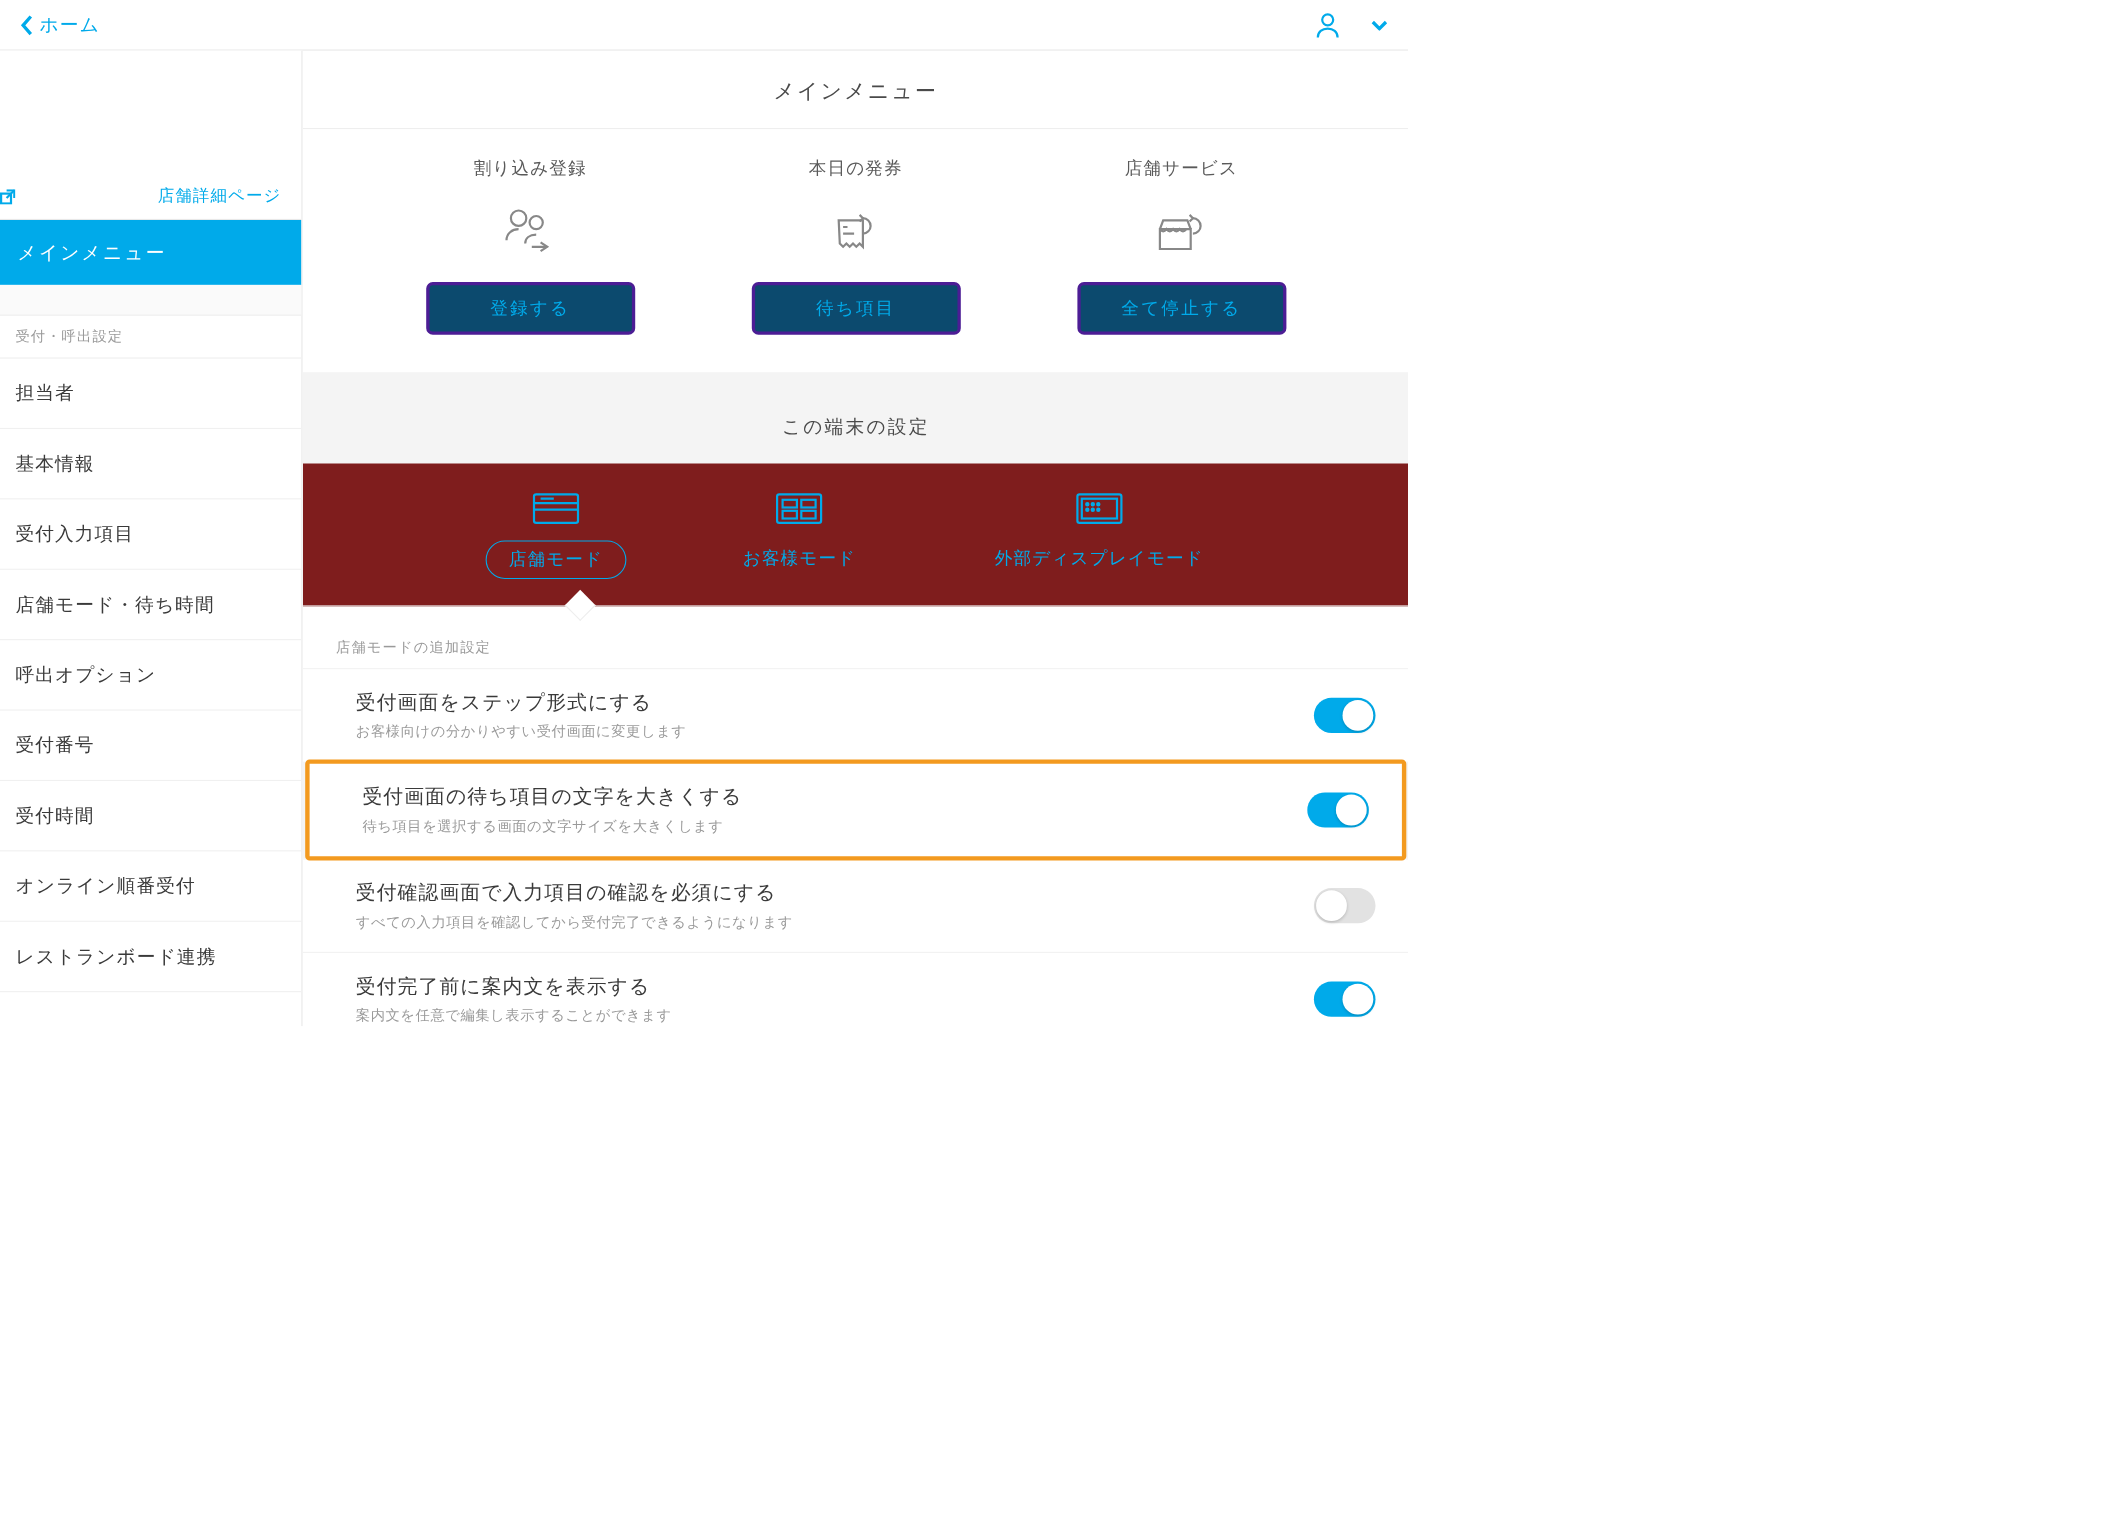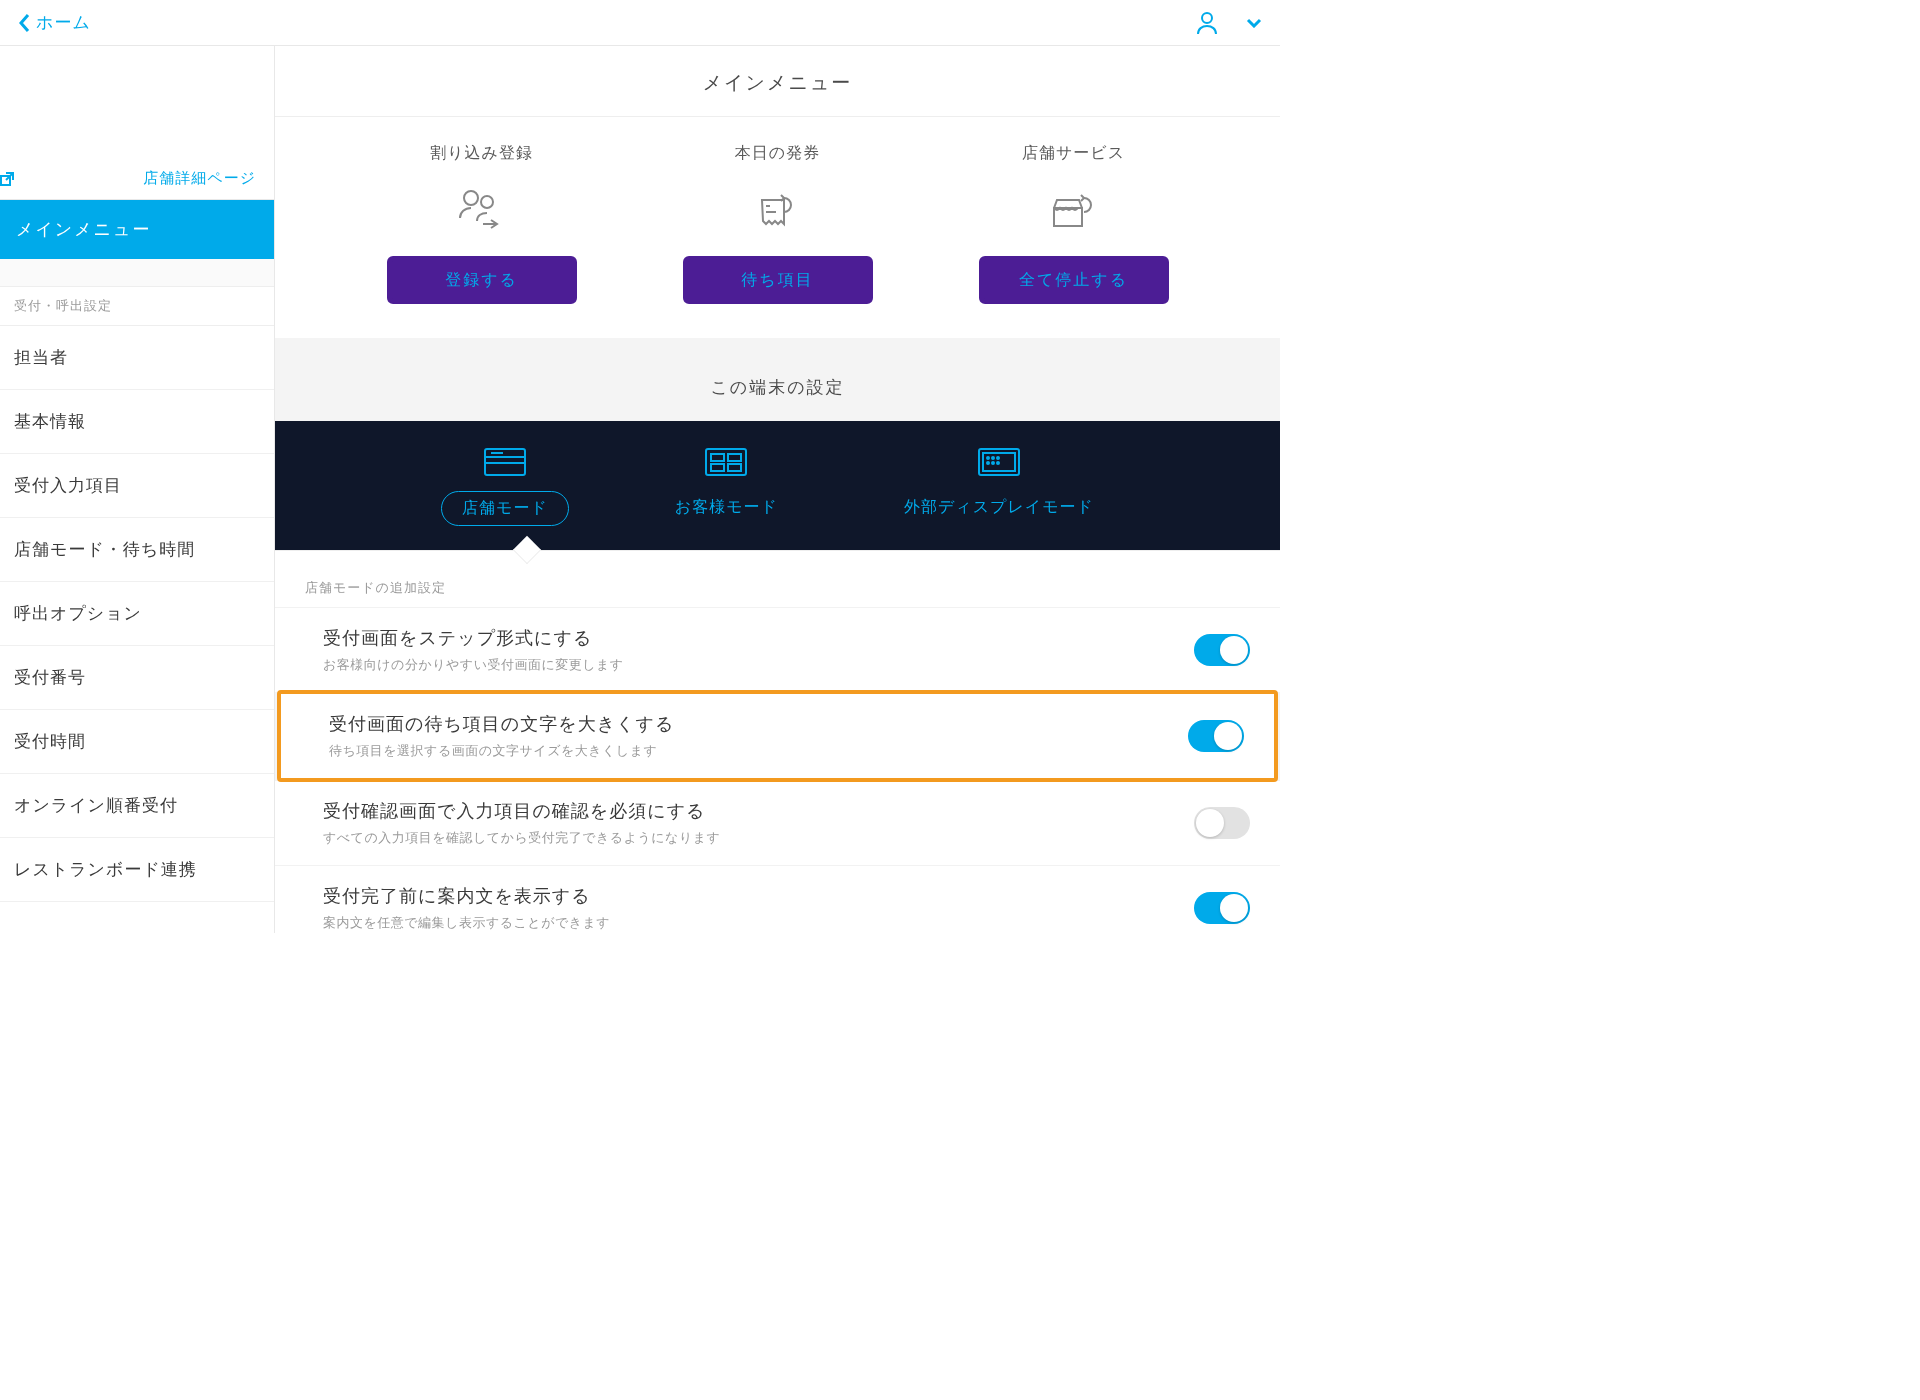--- a/index.html
+++ b/index.html
@@ -31,25 +31,25 @@
   .main { flex: 1; background: #f4f4f4; overflow-y: auto; }
   
   .panel { background: #fff; margin: 0 0 28px 0; }
   .panel-title { text-align: center; font-size: 19px; color: #4a4a4a; padding: 24px 0 20px; letter-spacing: 2px; border-bottom: 1px solid #eee; }
   
   .menu-row { display: flex; justify-content: center; gap: 86px; padding: 26px 0 34px; }
   .menu-card { width: 210px; display: flex; flex-direction: column; align-items: center; }
   .menu-card-label { font-size: 16px; color: #5a5a5a; letter-spacing: 1px; margin-bottom: 18px; }
   .menu-icon-wrap { height: 56px; display: flex; align-items: center; justify-content: center; margin-bottom: 18px; }
   .menu-icon { stroke: #888; stroke-width: 2; fill: none; }
-  .menu-btn { width: 190px; height: 48px; border: 5px solid #4c1d95; border-radius: 6px; background: #4c1d95; color: #00aaea; font-size: 16px; letter-spacing: 2px; cursor: pointer; }
+  .menu-btn { width: 190px; height: 48px; border: 3px solid #4c1d95; border-radius: 6px; background: #0c4a6e; color: #00aaea; font-size: 16px; letter-spacing: 2px; cursor: pointer; }
   
   .term-title { text-align: center; font-size: 17px; color: #4a4a4a; padding: 10px 0 22px; letter-spacing: 2px; }
   
-  .mode-tabs { background: #0f172a; display: flex; justify-content: center; gap: 86px; padding: 26px 0 0; border-bottom: 1px solid #eee; position: relative; }
+  .mode-tabs { background: #7f1d1d; display: flex; justify-content: center; gap: 86px; padding: 26px 0 0; border-bottom: 1px solid #eee; position: relative; }
   .mode-tab { display: flex; flex-direction: column; align-items: center; gap: 14px; cursor: pointer; padding-bottom: 24px;}
   .mode-icon { width: 44px; height: 30px; stroke: #00aaea; stroke-width: 2; fill: none; }
   .mode-chip { padding: 6px 20px; font-size: 16px; color: #00aaea; letter-spacing: 1px; }
   .mode-chip.active { border: 1px solid #00aaea; border-radius: 999px; }
   .tab-pointer { position: absolute; left: 242px; bottom: -10px; width: 20px; height: 20px; background: #fff; border-right: 1px solid #eee; border-bottom: 1px solid #eee; transform: rotate(45deg); }
   
   .sub-label { font-size: 13px; color: #9a9a9a; padding: 28px 0 10px 30px; letter-spacing: 1px; background: #fff;}
   
   .setting-row { background: #fff; padding: 18px 30px 18px 48px; display: flex; align-items: center; justify-content: flex-end; border-top: 1px solid #f2f2f2; }
   .setting-txt { flex: 1; }

